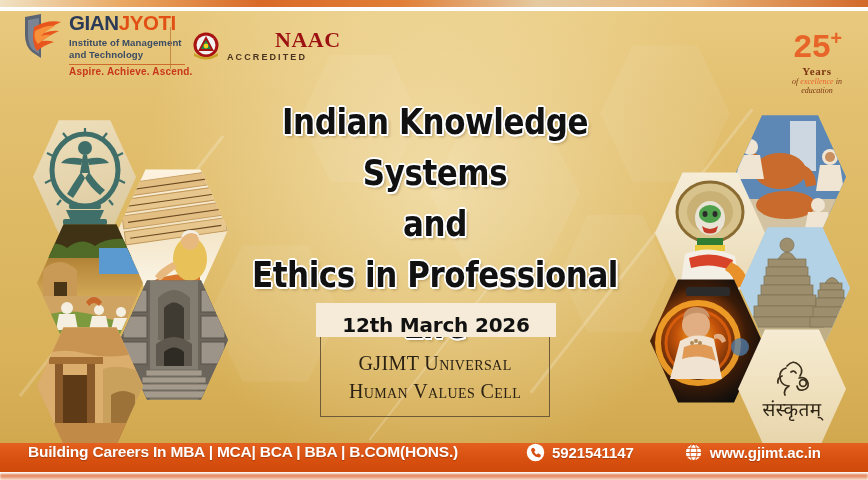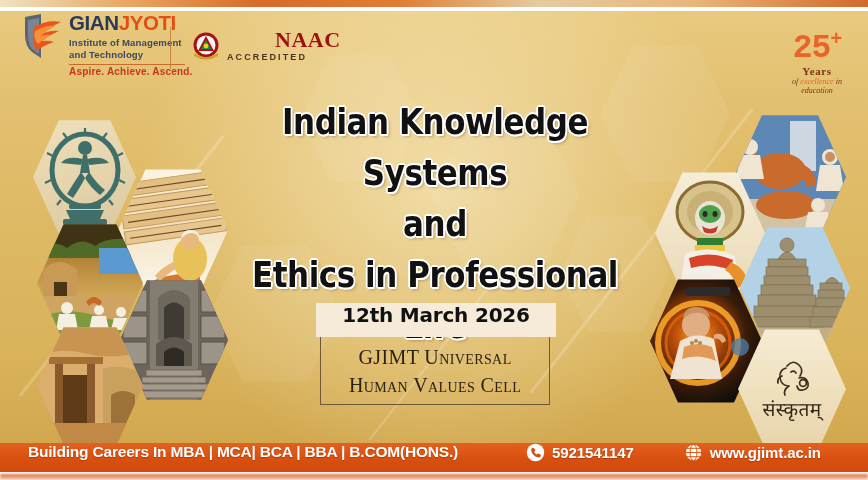--- a/index.html
+++ b/index.html
@@ -76,27 +76,27 @@
        1.6px 1.6px 0 #fff, -1.4px 1.4px 0 #fff, 1.4px -1.4px 0 #fff, -1.4px -1.4px 0 #fff,
        0 2px 0 #fff, 2px 0 0 #fff, 0 -2px 0 #fff, -2px 0 0 #fff,
        3px 3px 3px rgba(80,50,10,.30);
   }
 
   
   .detail-box{position:absolute;left:316px;top:303px;width:240px;height:106px;}
   .date-band{
     position:absolute;left:0;top:0;width:240px;height:34px;
     background:#f6ead9;
-    display:flex;align-items:flex-start;justify-content:center;
+    display:flex;align-items:flex-end;justify-content:center;
   }
   .date-band span{
     font-family:"DejaVu Sans",sans-serif;font-weight:bold;font-size:20px;color:#111;letter-spacing:-.2px;
   }
   .org-box{
-    position:absolute;left:4px;top:34px;width:230px;height:68px;
+    position:absolute;left:4px;top:34px;width:230px;height:80px;
     border:1.5px solid #6e5a36;border-top:none;
     display:flex;flex-direction:column;align-items:center;justify-content:center;
     box-sizing:border-box;
   }
   .org-line{
     font-family:"Liberation Serif",serif;font-variant:small-caps;
     font-size:20px;color:#2b2214;line-height:28px;letter-spacing:.4px;
   }
 
   

